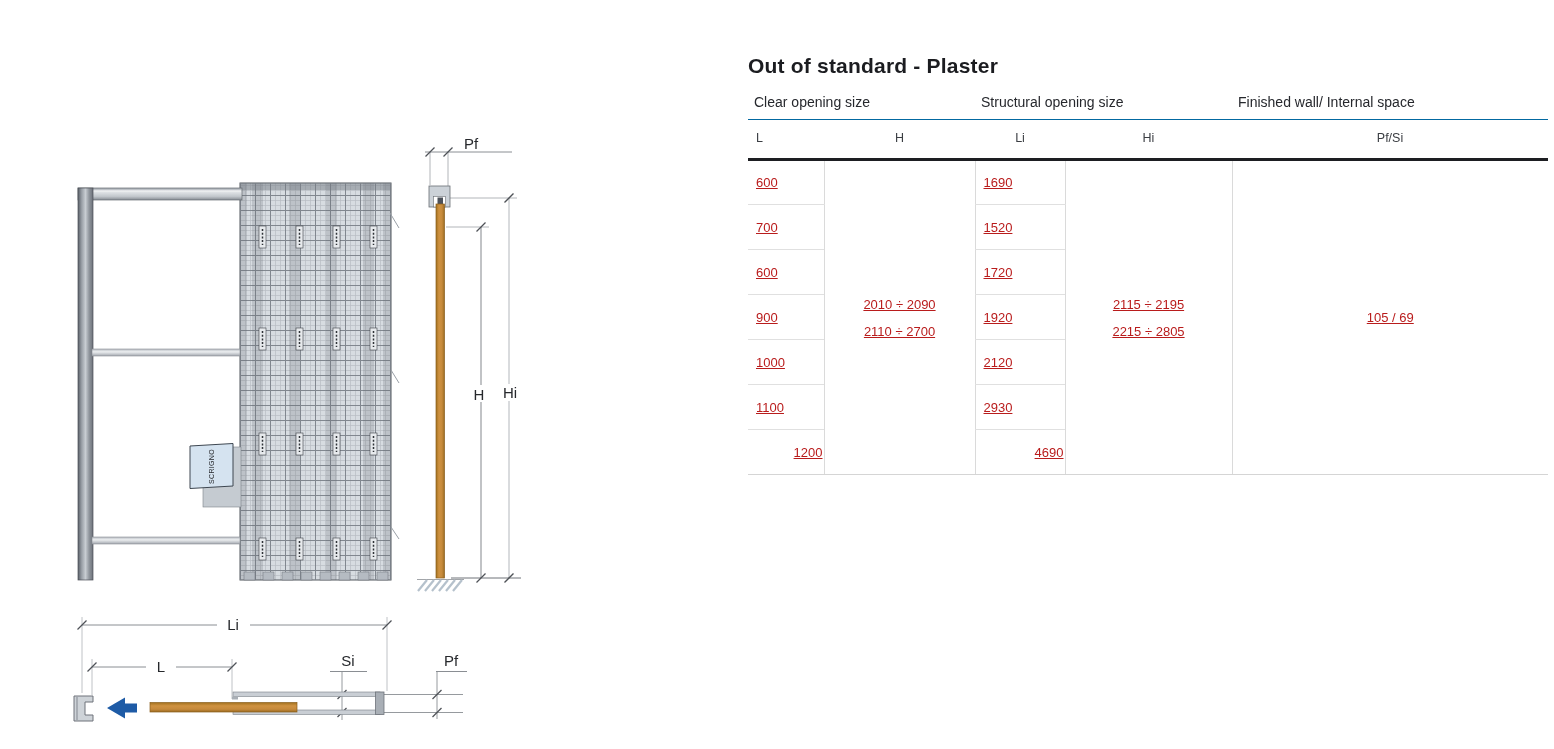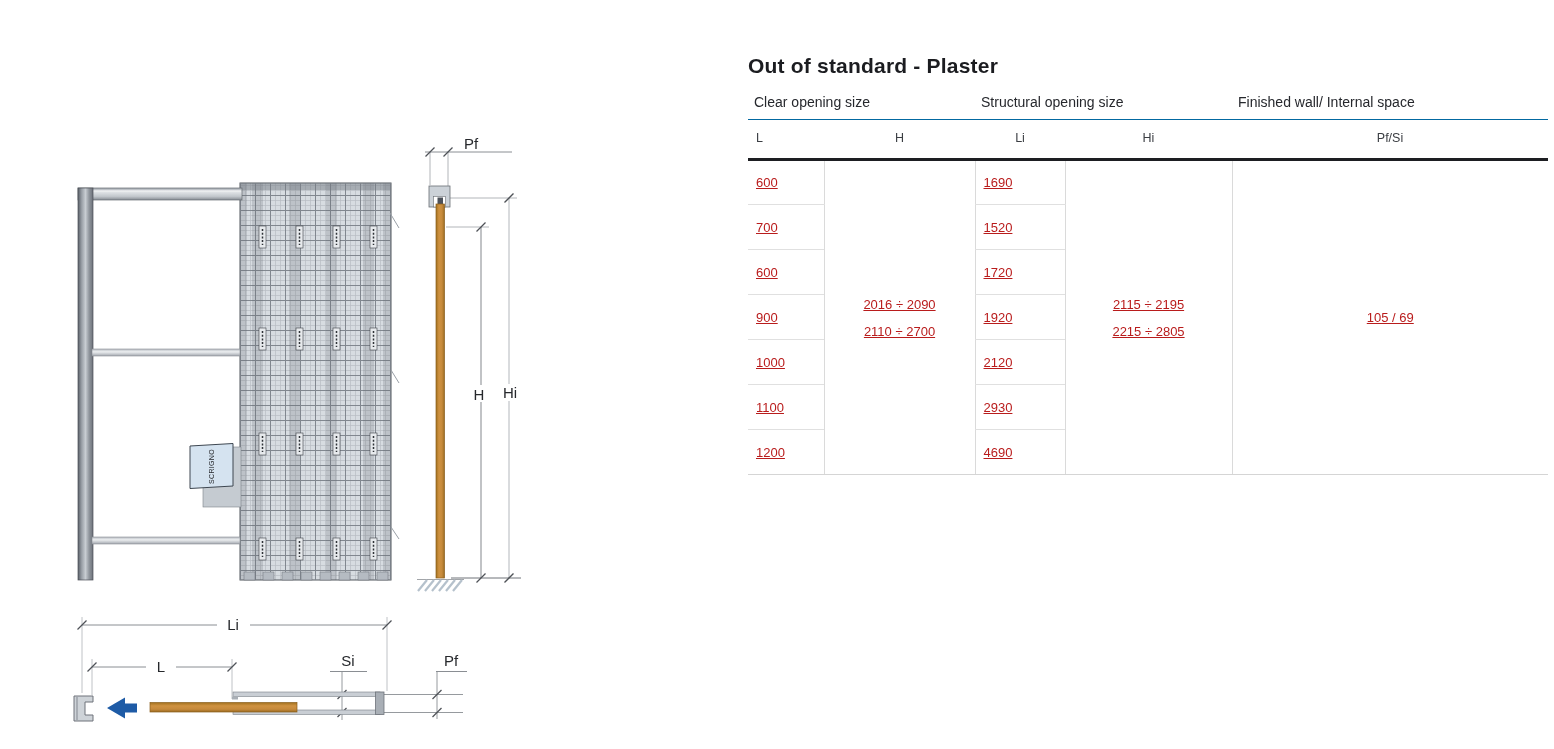--- a/index.html
+++ b/index.html
@@ -25,21 +25,21 @@
     padding:11px 0 13px 0; border-bottom:3px solid #1d1e22;
   }
   tr.sub-row th.first { text-align:left; padding-left:8px; }
   tbody td {
     font-size:13px; color:#b91c1c; height:45px; vertical-align:middle;
     border-left:1px solid #dadada;
     text-decoration:underline;
   }
   tbody td:first-child { border-left:none; }
   tbody td.num { padding-left:8px; border-bottom:1px solid #e0e0e0; }
-  tbody tr:last-child td { border-bottom:1px solid #d5d5d5; }
+  tbody tr:last-child td { border-bottom:1px solid #d5d5d5;text-align:right; }
   tbody td.merged { text-align:center; border-bottom:1px solid #d5d5d5; }
   .merged .line { display:block; line-height:27px; }
 </style>
 </head>
 <body>
 
 <div class="sheet">
 
   <div class="diagram-wrap">
   <svg width="700" height="749" viewBox="0 0 700 749">
@@ -241,21 +241,21 @@
           <th>H</th>
           <th>Li</th>
           <th>Hi</th>
           <th>Pf/Si</th>
         </tr>
       </thead>
       <tbody>
         <tr>
           <td class="num">600</td>
           <td class="merged" rowspan="7">
-            <span class="line">2016 ÷ 2090</span>
+            <span class="line">2010 ÷ 2090</span>
             <span class="line">2110 ÷ 2700</span>
           </td>
           <td class="num">1690</td>
           <td class="merged" rowspan="7">
             <span class="line">2115 ÷ 2195</span>
             <span class="line">2215 ÷ 2805</span>
           </td>
           <td class="merged" rowspan="7">
             <span class="line">105 / 69</span>
           </td>

